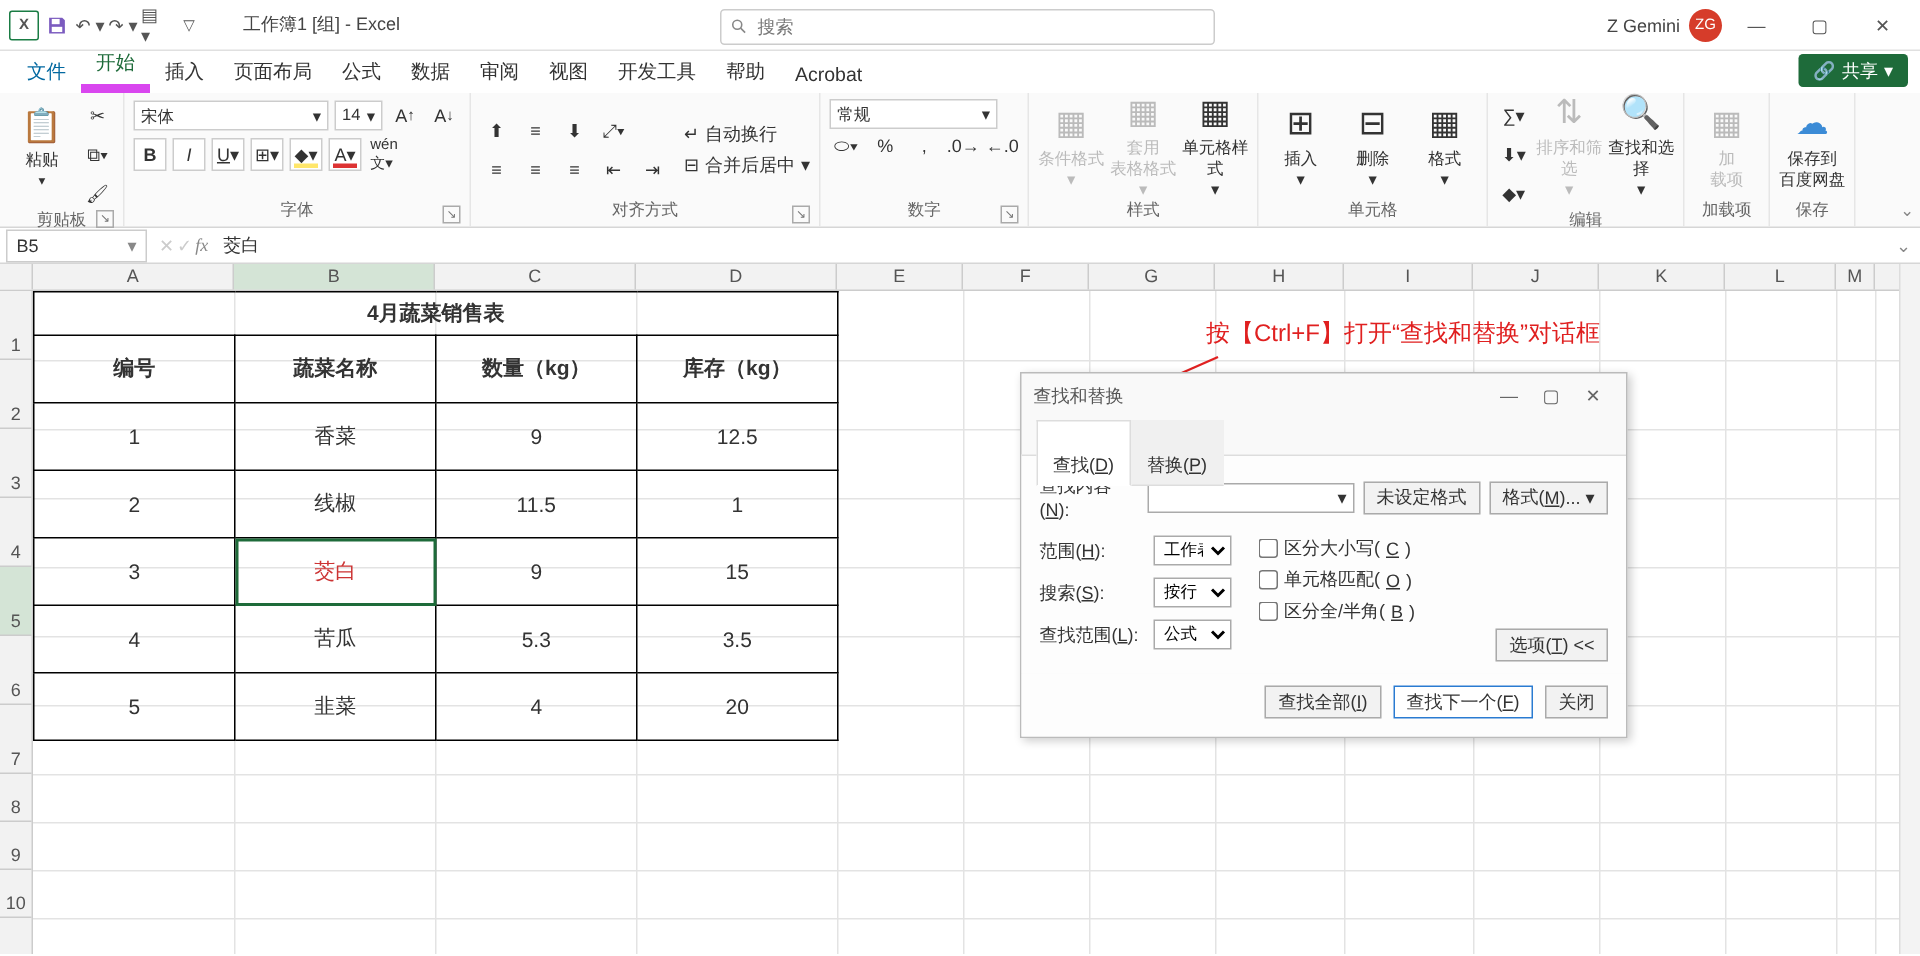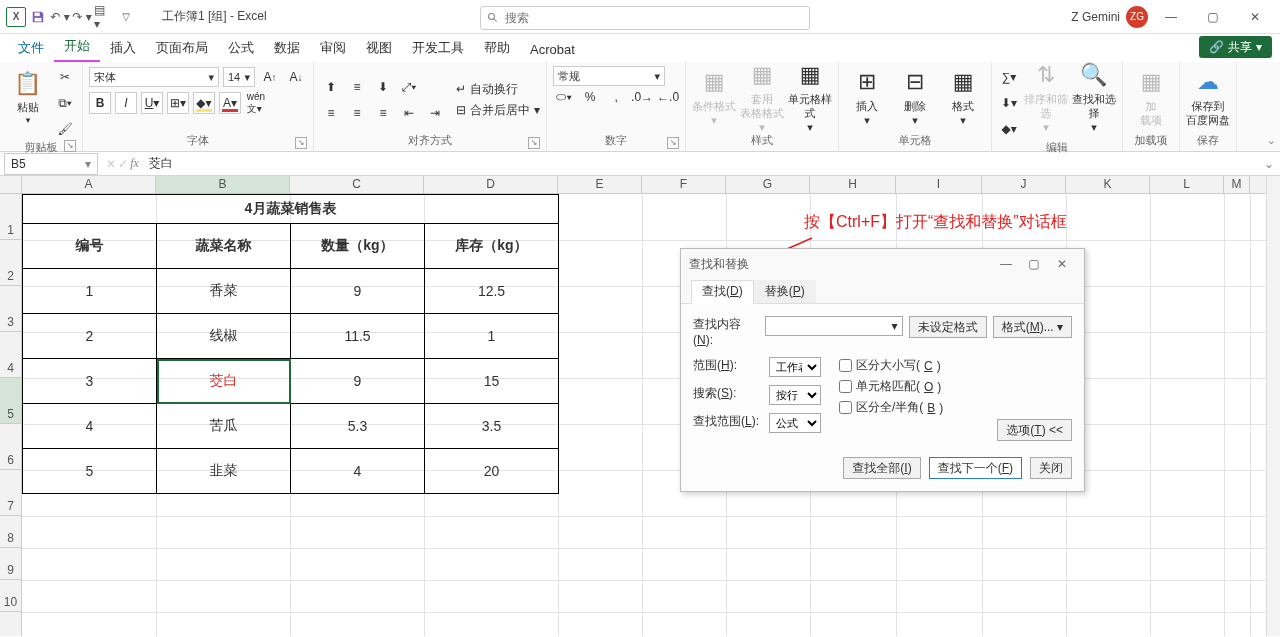--- a/index.html
+++ b/index.html
@@ -14,21 +14,21 @@
 .search-box{position:absolute;left:480px;top:6px;width:330px;height:24px;border:1px solid #ccc;border-radius:3px;display:flex;align-items:center;padding:0 6px;color:#777}
 .search-box svg{width:12px;height:12px;margin-right:6px}
 .title-right{margin-left:auto;display:flex;align-items:center;gap:4px;padding-right:6px}
 .user{font-size:12px;color:#444;margin-right:2px}
 .avatar{width:22px;height:22px;border-radius:50%;background:#d63c2a;color:#fff;display:flex;align-items:center;justify-content:center;font-size:10px}
 .win-btn{width:38px;height:28px;display:flex;align-items:center;justify-content:center;color:#555}
 
 .ribbon-tabs{height:28px;display:flex;align-items:flex-end;padding-left:8px;background:#fff;position:relative}
 .ribbon-tab{padding:5px 10px;font-size:13px;color:#333;cursor:pointer}
 .ribbon-tab.file{color:#0369a1}
-.ribbon-tab.active{color:#1e6b3a;border-bottom:2px solid #d946ef;font-weight:500}
+.ribbon-tab.active{color:#1e6b3a;border-bottom:6px solid #d946ef;font-weight:500}
 .share-btn{position:absolute;right:8px;top:2px;background:#1e6b3a;color:#fff;font-size:12px;height:22px;line-height:22px;padding:0 10px;border-radius:3px;display:flex;align-items:center;gap:4px}
 
 .ribbon{height:90px;border-bottom:1px solid #d6d6d6;background:#fafafa;display:flex;position:relative}
 .ribbon-group{border-right:1px solid #e6e6e6;padding:2px 6px 0;display:flex;flex-direction:column;justify-content:space-between;height:100%}
 .rg-body{display:flex;gap:4px;flex:1;padding-top:2px}
 .rg-label{font-size:11px;color:#666;text-align:center;height:18px;line-height:14px;position:relative}
 .rg-dlg{position:absolute;right:0;bottom:2px;width:12px;height:12px;border:1px solid #aaa;font-size:8px;line-height:10px;text-align:center;color:#777}
 .big-btn{display:flex;flex-direction:column;align-items:center;justify-content:center;width:44px;height:64px;font-size:11px;color:#333;text-align:center;line-height:1.3}
 .big-btn .ico{font-size:22px;margin-bottom:2px}
 .mini{display:flex;flex-direction:column;gap:4px;justify-content:center}
@@ -63,24 +63,24 @@
 .title-cell{height:45px;font-size:18px;font-weight:bold}
 .data-table td.active{outline:2px solid #1e6b3a;outline-offset:-2px;color:#c33}
 .annotation{position:absolute;left:782px;top:18px;color:#e02020;font-size:16px;font-weight:500;pointer-events:none}
 .arrow{position:absolute;left:735px;top:42px;pointer-events:none}
 
 .dialog{position:absolute;left:680px;top:248px;width:405px;background:#f9f9f9;border:1px solid #bbb;box-shadow:2px 2px 6px rgba(0,0,0,.2)}
 .dlg-title{height:30px;display:flex;align-items:center;padding:0 8px;font-size:12px;color:#555}
 .dlg-title .spacer{flex:1}
 .dlg-title .tbtn{width:28px;height:20px;display:flex;align-items:center;justify-content:center;color:#666}
 .dlg-tabs{display:flex;padding:0 10px;height:24px}
-.dlg-tab{padding:2px 10px;border:1px solid #ddd;border-bottom:1px solid #fff;background:#fff;font-size:12px;cursor:pointer;position:relative;top:1px}
+.dlg-tab{padding:21px 10px;border:1px solid #ddd;border-bottom:1px solid #fff;background:#fff;font-size:12px;cursor:pointer;position:relative;top:1px}
 .dlg-tab.inactive{background:#f0f0f0;border:1px solid transparent;border-bottom:1px solid #ddd}
 .dlg-body{border-top:1px solid #ddd;padding:12px 12px 8px;background:#fdfdfd}
-.dlg-row{display:flex;align-items:flex-start;margin-bottom:8px;gap:6px;font-size:12px}
+.dlg-row{display:flex;align-items:center;margin-bottom:8px;gap:6px;font-size:12px}
 .dlg-row label{width:66px}
 .dlg-row.short label{width:70px}
 .dlg-input{border:1px solid #aaa;height:20px;flex:1;background:#fff}
 .dlg-btn{border:1px solid #aaa;background:#f2f2f2;height:22px;padding:0 8px;font-size:12px;display:flex;align-items:center;cursor:pointer}
 .dlg-select{border:1px solid #aaa;height:20px;width:52px;background:#fff;font-size:11px;padding:0 2px}
 .dlg-cols{display:flex;gap:18px}
 .dlg-cb{display:flex;align-items:center;gap:4px;font-size:12px;margin-bottom:4px}
 .dlg-cb input{margin:0}
 .dlg-footer{display:flex;justify-content:flex-end;gap:8px;padding:8px 12px 12px;background:#fdfdfd}
 .dlg-btn.primary{border:1px solid #2a7bd1;background:#fff}

